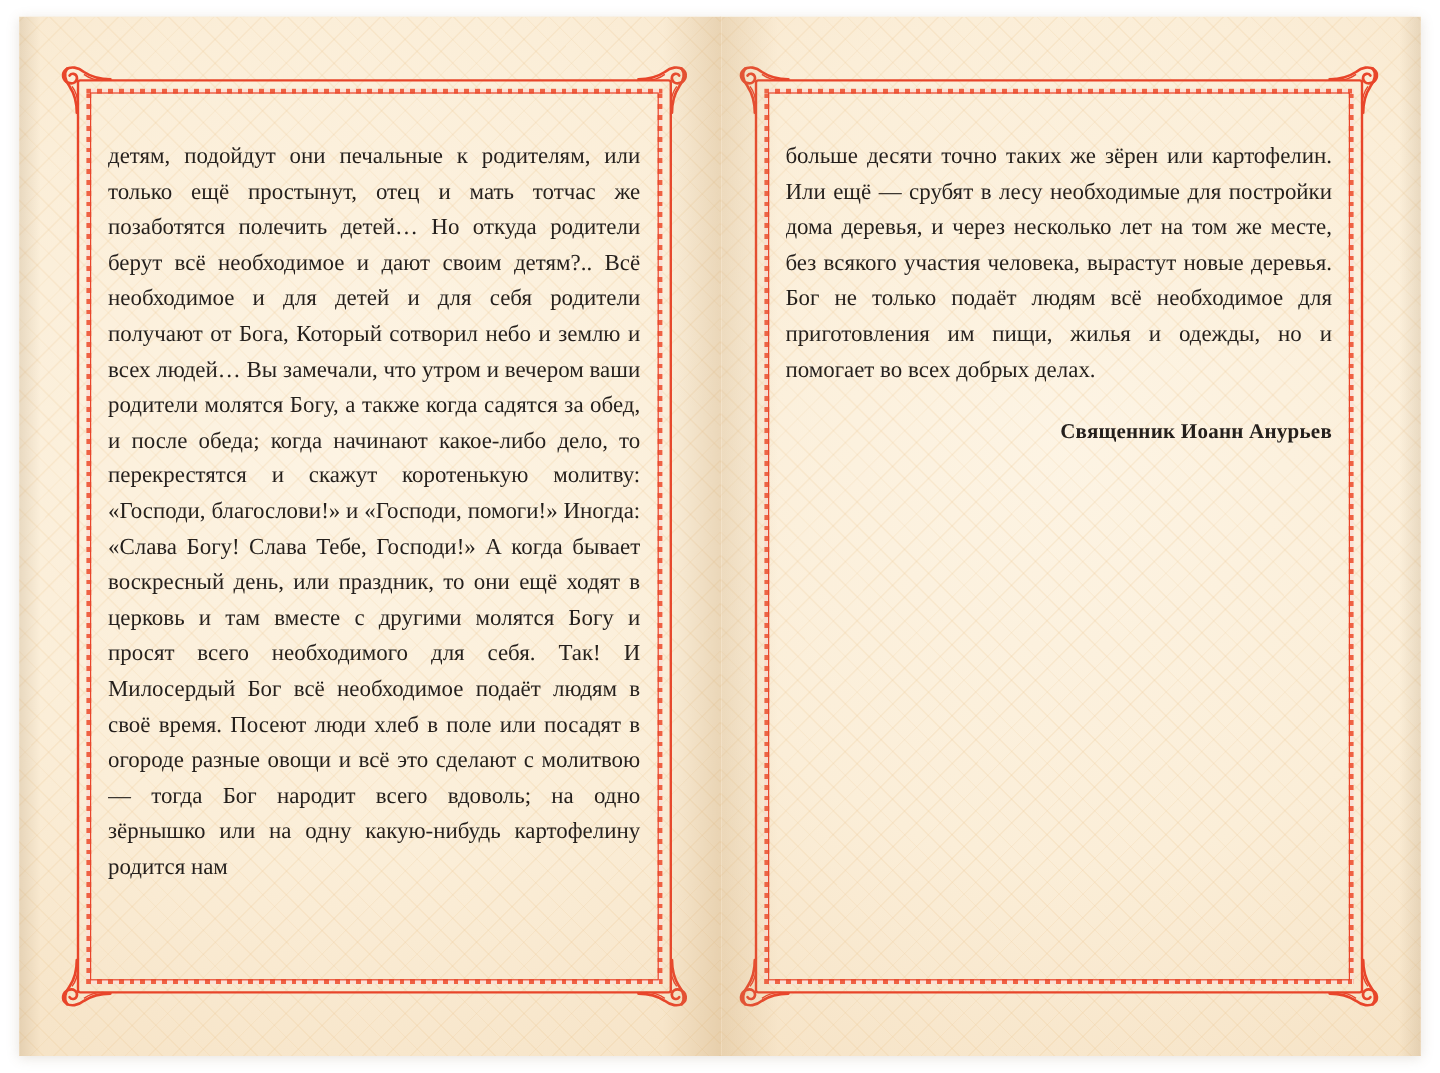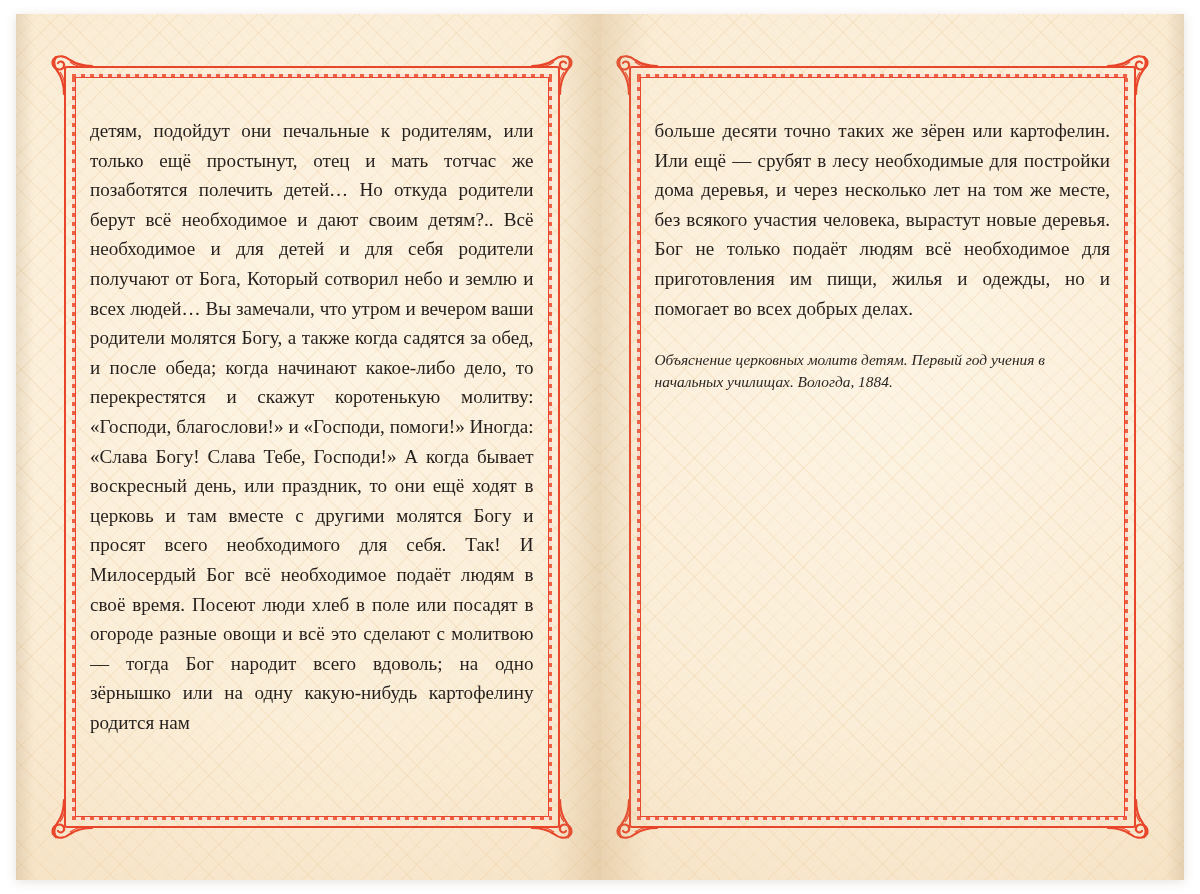--- a/index.html
+++ b/index.html
@@ -267,19 +267,19 @@
           <svg viewBox="0 0 44 44" aria-hidden="true">
             <path d="M42 14 C34 14 26 12 20 8 C15 4 9 3 5 6 C1 9 2 15 7 17 C11 18.5 15 16 14 12 C13.3 9.2 9.6 8.6 8 11" fill="none" stroke="#e8452a" stroke-width="2.2" stroke-linecap="round"></path>
             <path d="M14 42 C14 34 12 26 8 20 C4 15 3 9 6 5" fill="none" stroke="#e8452a" stroke-width="2.2" stroke-linecap="round"></path>
             <path d="M20 10 C24 13 30 15 36 15" fill="none" stroke="#e8452a" stroke-width="1.2"></path>
             <path d="M10 20 C13 24 15 30 15 36" fill="none" stroke="#e8452a" stroke-width="1.2"></path>
           </svg>
         </span>
 
         <div class="content">
           <p class="body-text">больше десяти точно таких же зёрен или картофелин. Или ещё — срубят в лесу необходимые для постройки дома деревья, и через несколько лет на том же месте, без всякого участия человека, вырастут новые деревья. Бог не только подаёт людям всё необходимое для приготовления им пищи, жилья и одежды, но и помогает во всех добрых делах.</p>
-          <p class="source-note">Объяснение церковных молитв детям. Первый год учения в начальных училищах. Вологда, 1884.</p>
+          <p class="signature">Священник Иоанн Анурьев</p>
         </div>
       </div>
     </div>
 
   </div>
 </div>
 
 </body></html>

